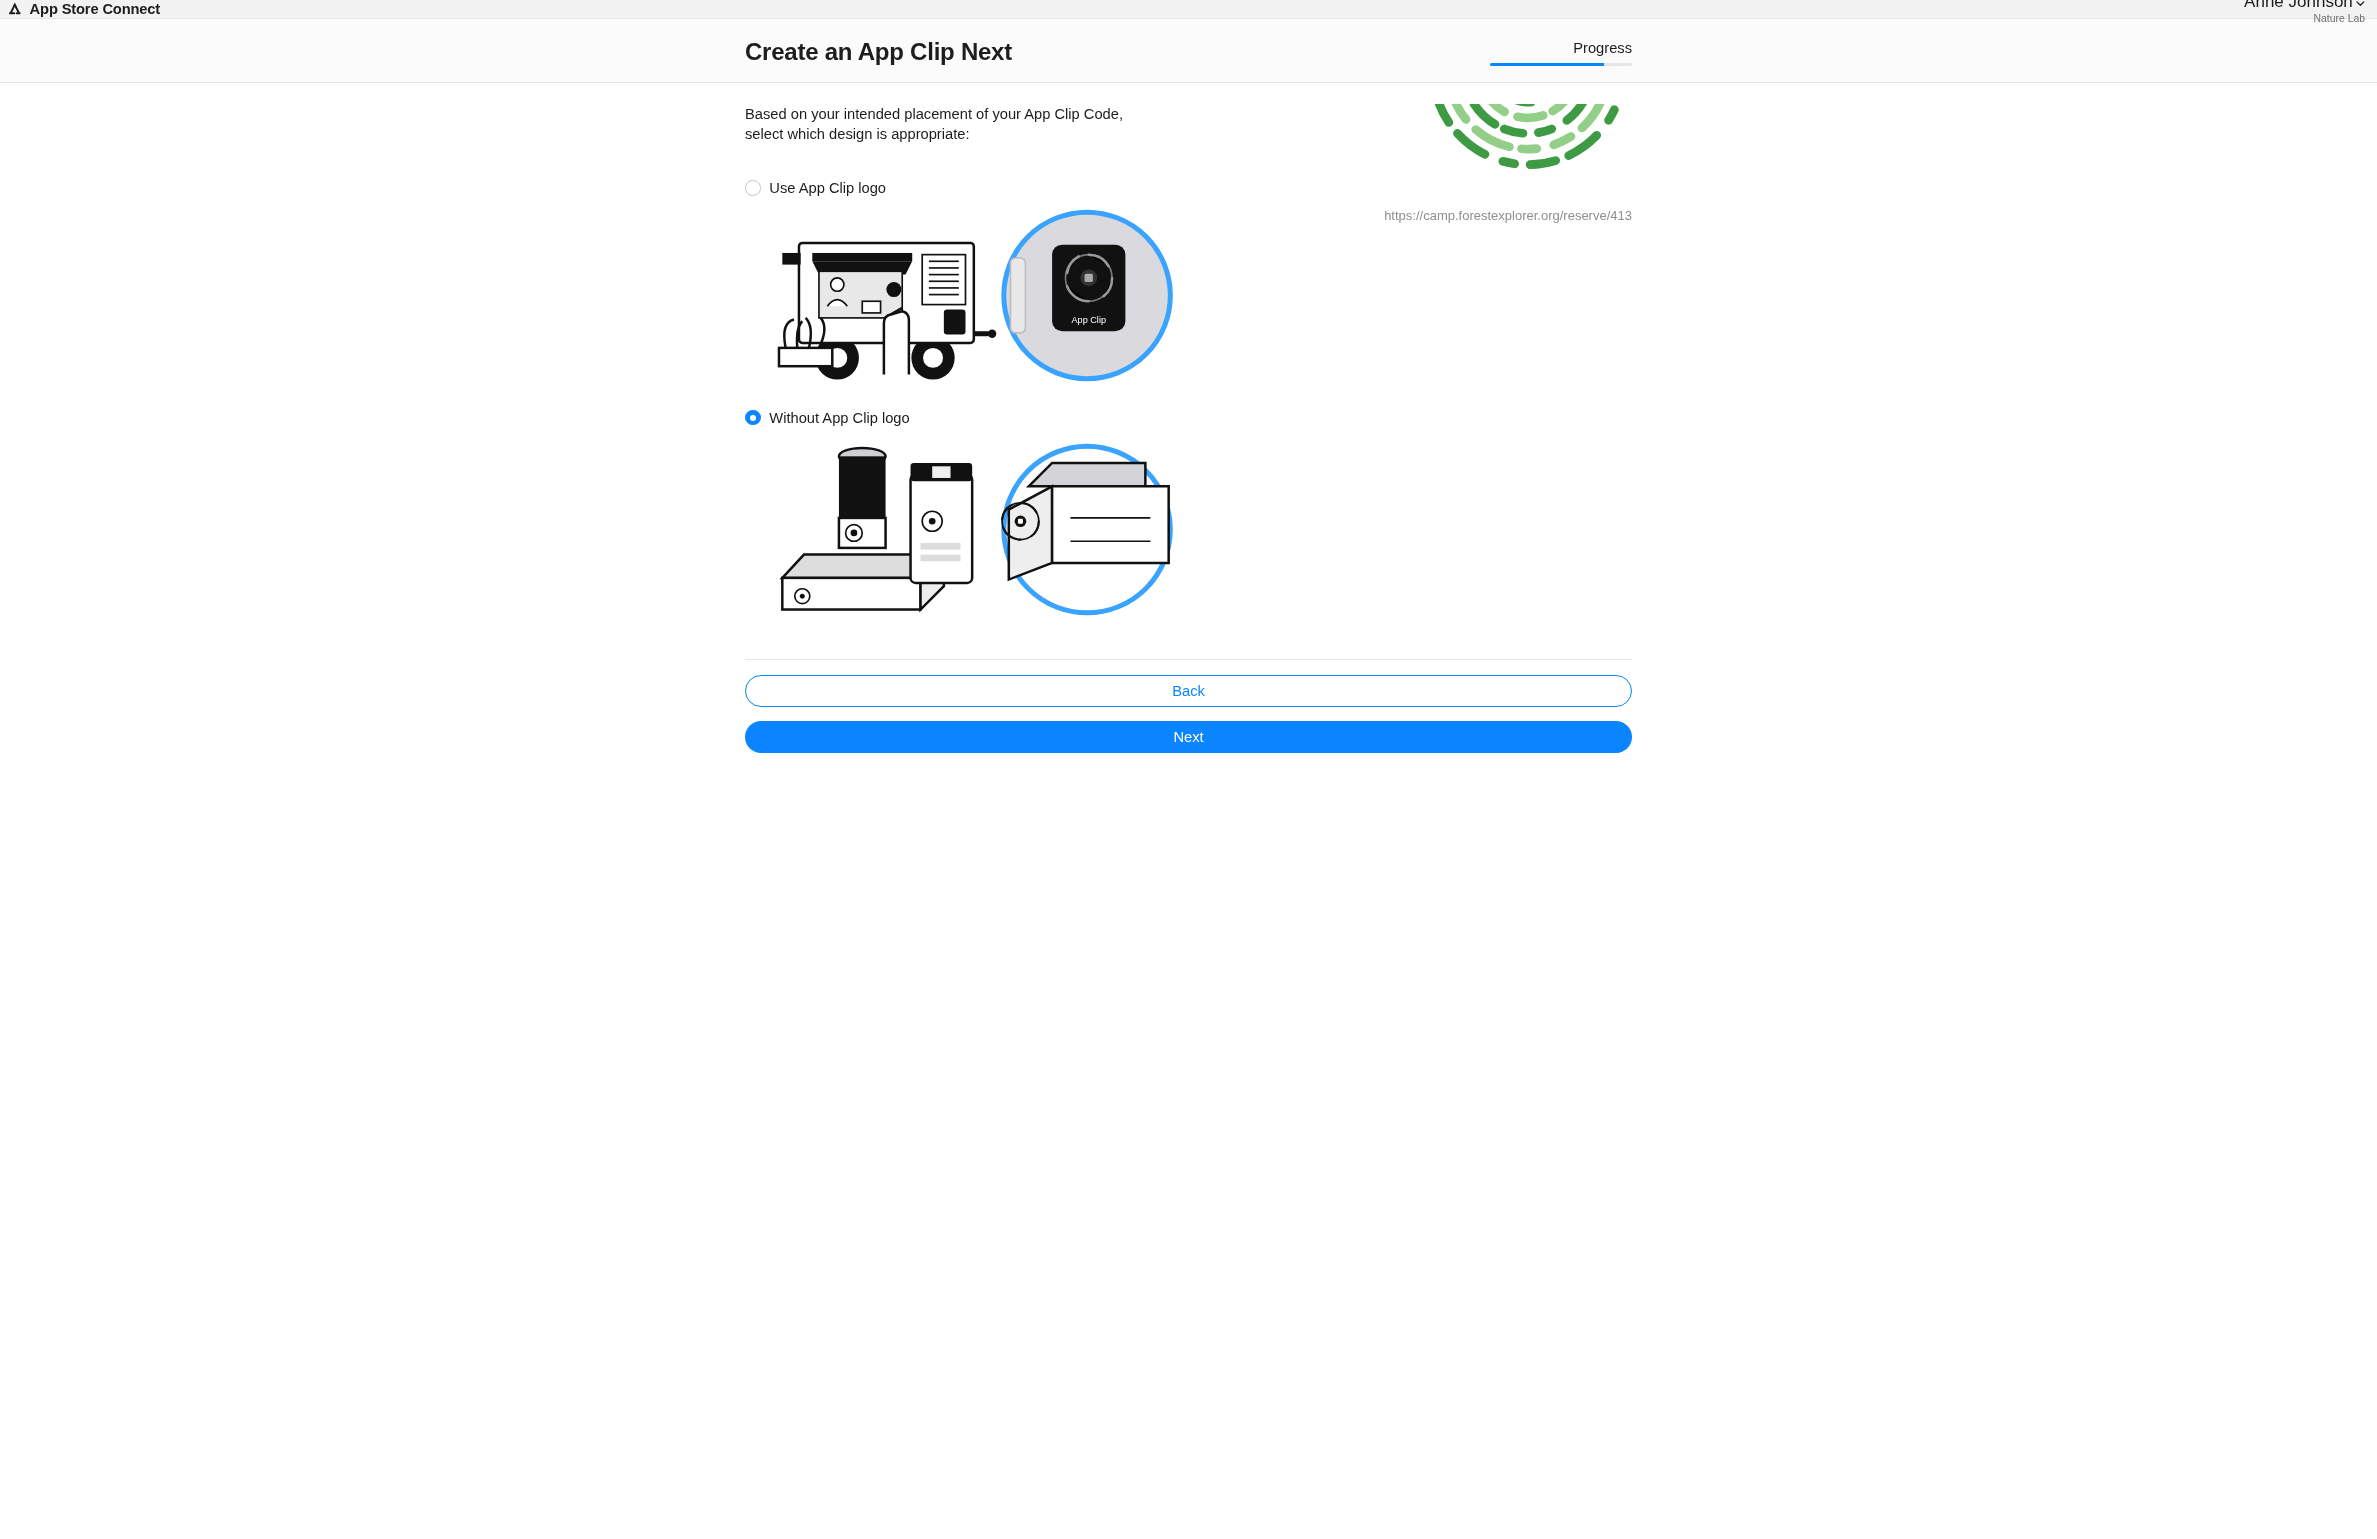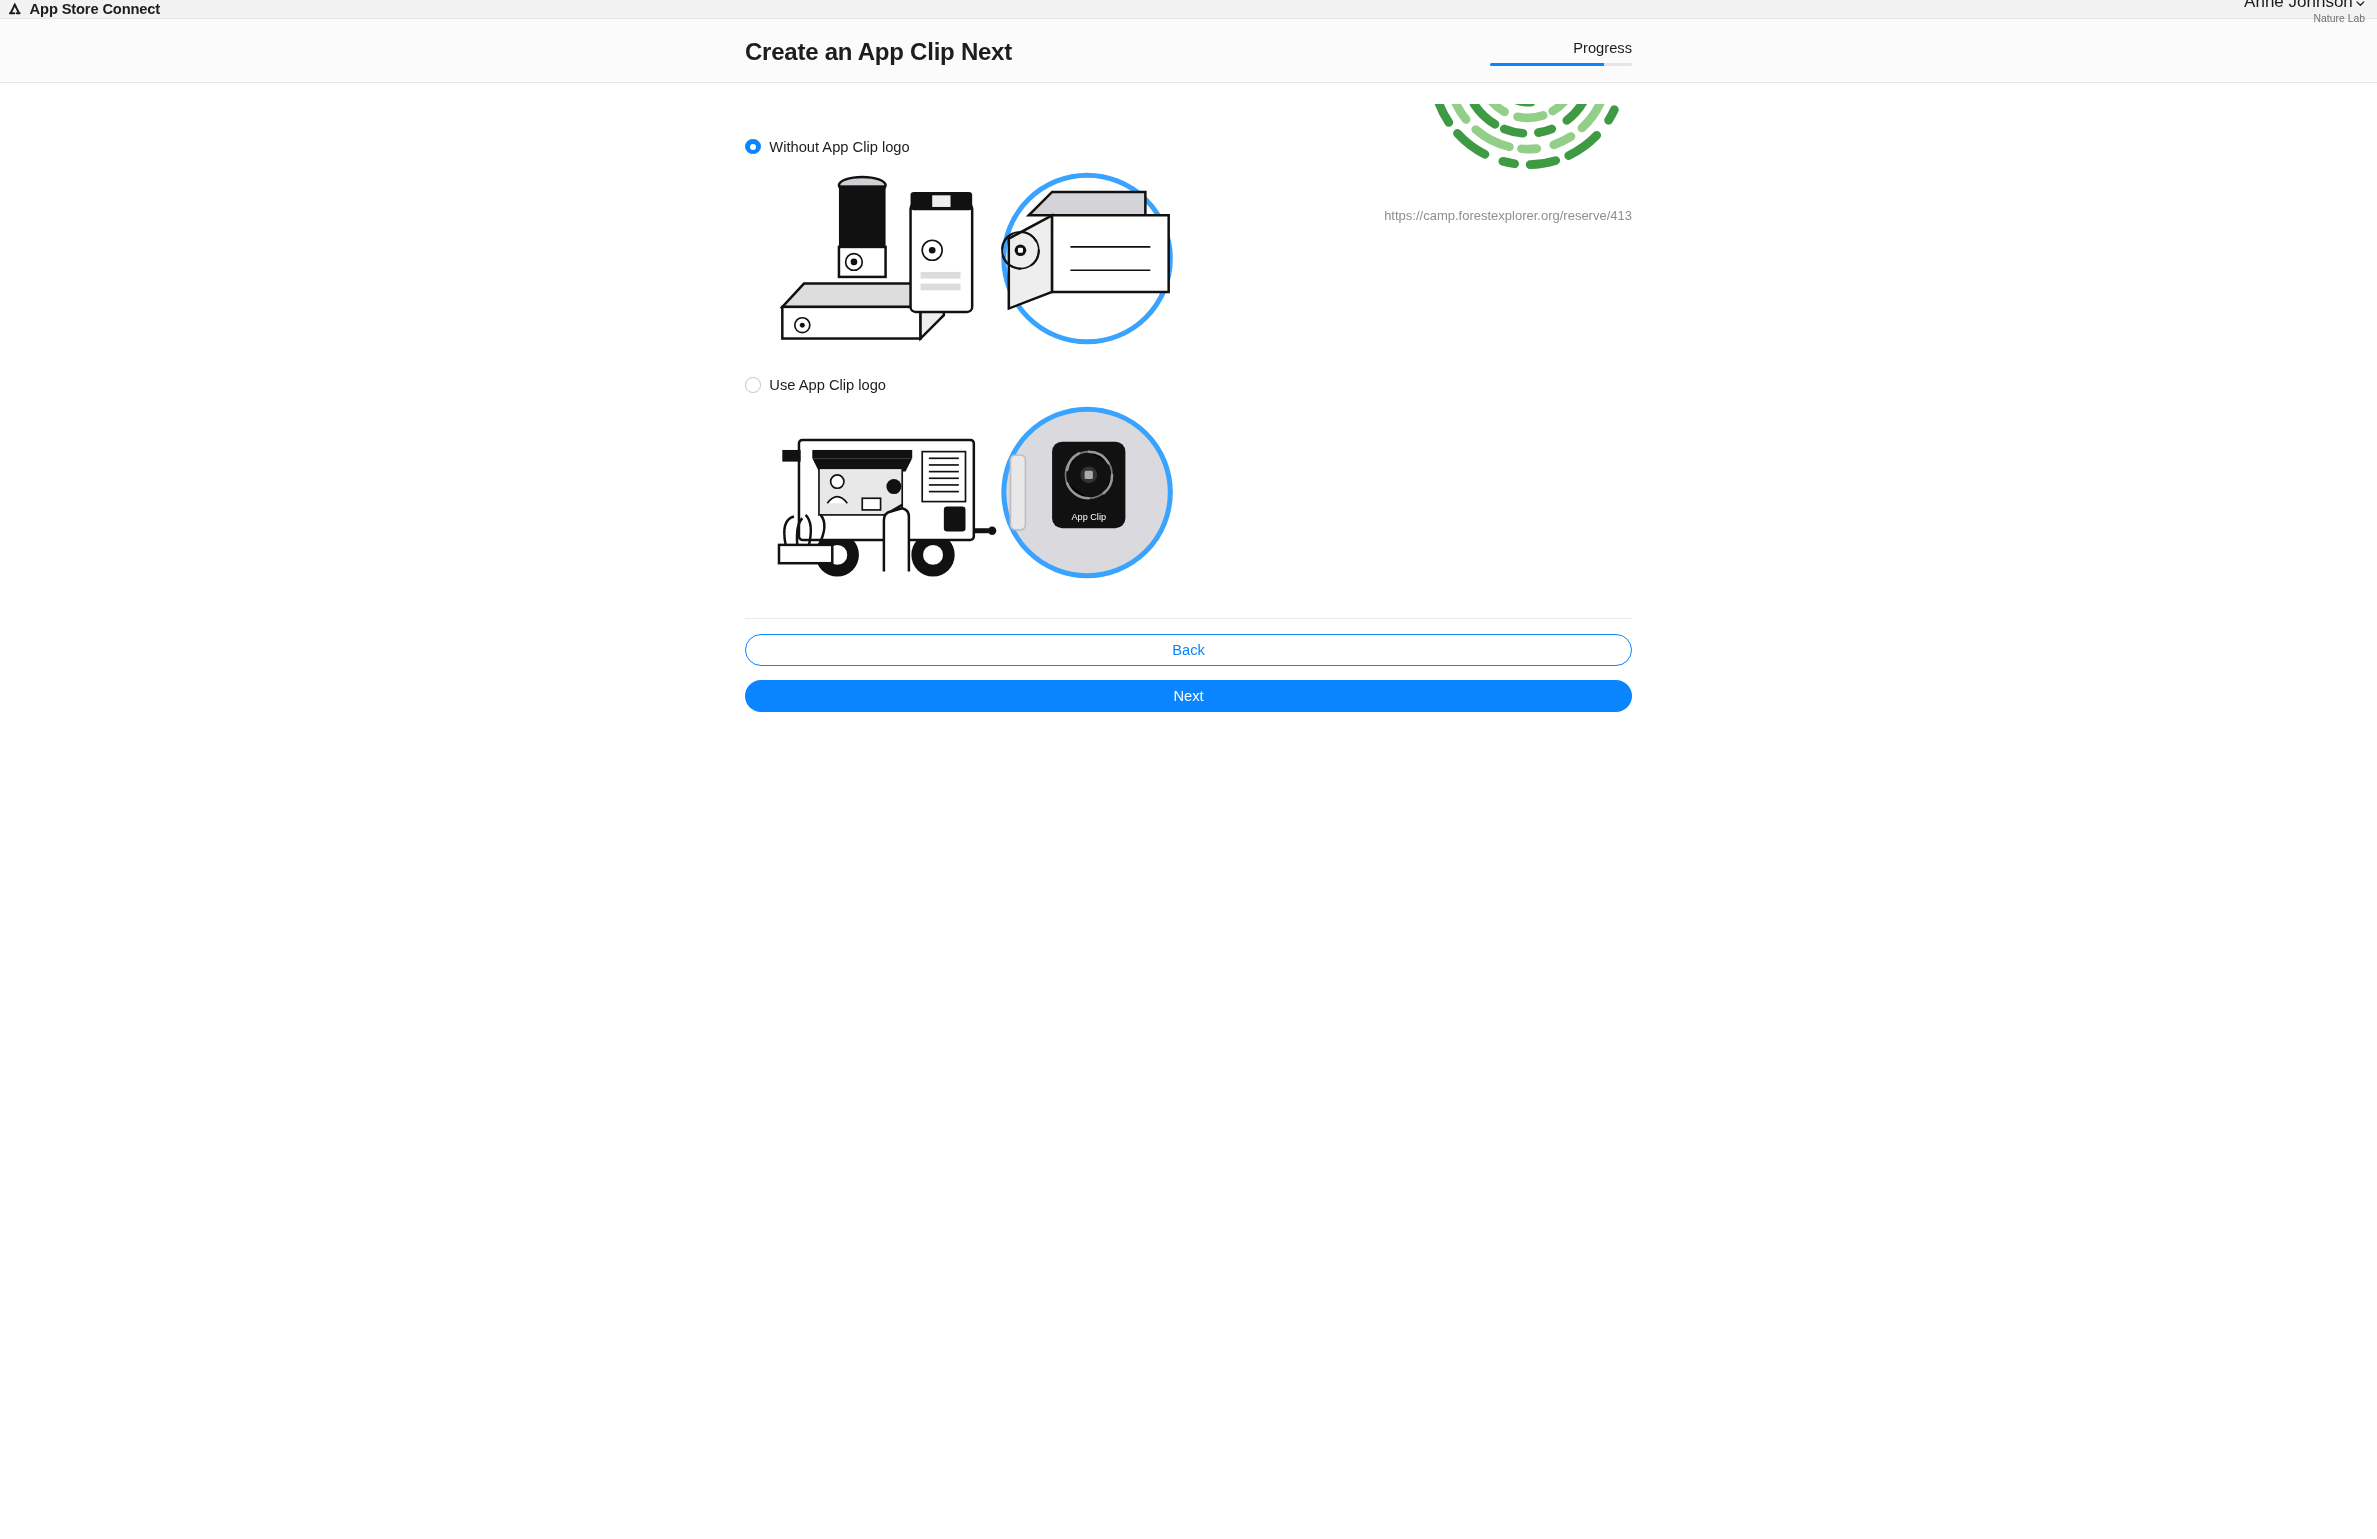--- a/index.html
+++ b/index.html
@@ -257,20 +257,94 @@
         <div class="progress-bar">
           <div class="progress-fill" style="width:80%"></div>
         </div>
       </div>
     </div>
   </div>
 </div>
 
 <div class="content">
   <div class="left">
+    <p class="intro">Based on your intended placement of your App Clip Code, select which design is appropriate:</p>
+
+    <div class="option">
+      <label class="option-head">
+        <input type="radio" name="design" class="radio" style="">
+        <span class="option-label">Use App Clip logo</span>
+      </label>
+      <div class="option-figure">
+        
+        <svg class="fig" viewBox="0 0 520 210" role="img" style="font-size:17px">
+
+          <circle cx="215" cy="180" r="26" fill="#111"></circle>
+            <circle cx="215" cy="180" r="12" fill="#fff"></circle>
+          <circle cx="100" cy="180" r="26" fill="#111"></circle>
+            <circle cx="100" cy="180" r="12" fill="#fff"></circle>
+
+          <rect x="54" y="42" width="210" height="120" rx="4" fill="#fff" stroke="#111" stroke-width="3"></rect>
+          <rect x="34" y="54" width="22" height="14" fill="#111"></rect>
+
+          <rect x="70" y="54" width="120" height="10" fill="#111"></rect>
+          <path d="M70 64 h120 l-8 16 h-104z" fill="#111"></path>
+
+          <rect x="202" y="56" width="52" height="60" fill="#fff" stroke="#111" stroke-width="2"></rect>
+          <g stroke="#111" stroke-width="2">
+            <line x1="210" y1="64" x2="246" y2="64"></line>
+            <line x1="210" y1="72" x2="246" y2="72"></line>
+            <line x1="210" y1="80" x2="246" y2="80"></line>
+            <line x1="210" y1="88" x2="246" y2="88"></line>
+            <line x1="210" y1="96" x2="246" y2="96"></line>
+            <line x1="210" y1="104" x2="246" y2="104"></line>
+          </g>
+
+          <rect x="78" y="76" width="100" height="56" fill="#e8e8e8" stroke="#111" stroke-width="2"></rect>
+          <circle cx="100" cy="92" r="8" fill="#fff" stroke="#111" stroke-width="2"></circle>
+          <path d="M88 118 q12 -16 24 0" fill="#fff" stroke="#111" stroke-width="2"></path>
+          <rect x="130" y="112" width="22" height="14" fill="#fff" stroke="#111" stroke-width="2"></rect>
+
+          <circle cx="168" cy="98" r="9" fill="#111"></circle>
+          <path d="M156 200 v-62 q0 -8 8 -10 l14 -4 q8 2 8 10 v66" fill="#fff" stroke="#111" stroke-width="3"></path>
+          <path d="M178 120 l-14 8" stroke="#111" stroke-width="3" fill="none"></path>
+
+          <rect x="30" y="168" width="64" height="22" fill="#fff" stroke="#111" stroke-width="3"></rect>
+          <g stroke="#111" stroke-width="3" fill="none">
+            <path d="M38 168 q-6 -30 10 -34"></path>
+            <path d="M52 168 q-2 -24 6 -32"></path>
+            <path d="M66 168 q6 -26 -4 -36"></path>
+            <path d="M78 168 q12 -24 2 -36"></path>
+          </g>
+
+          <rect x="264" y="148" width="18" height="6" fill="#111"></rect>
+          <circle cx="286" cy="151" r="5" fill="#111"></circle>
+
+          <rect x="228" y="122" width="26" height="30" rx="4" fill="#111"></rect>
+
+          <circle cx="400" cy="105" r="100" fill="#d9d9de" stroke="#3aa3ff" stroke-width="6"></circle>
+
+          <rect x="308" y="60" width="18" height="90" rx="6" fill="#e8e8e8" stroke="#bdbdc2" stroke-width="2"></rect>
+
+          <rect x="358" y="44" width="88" height="104" rx="12" fill="#111"></rect>
+
+          <circle cx="402" cy="84" r="28" fill="none" stroke="#777" stroke-width="2"></circle>
+          <g stroke="#999" stroke-width="3" stroke-linecap="round">
+            <path d="M402 56 a28 28 0 0 1 24 14"></path>
+            <path d="M430 84 a28 28 0 0 1 -10 22"></path>
+            <path d="M402 112 a28 28 0 0 1 -26 -18"></path>
+            <path d="M376 78 a28 28 0 0 1 14 -20"></path>
+          </g>
+          <circle cx="402" cy="84" r="10" fill="#333"></circle>
+          <rect x="397" y="79" width="10" height="10" rx="2" fill="#aaa"></rect>
+
+          <text x="402" y="138" text-anchor="middle" fill="#fff" font-size="11" font-family="-apple-system, Helvetica, Arial">App Clip</text>
+        </svg>
+      </div>
+    </div>
 
     <div class="option">
       <label class="option-head">
         <input type="radio" name="design" class="radio" checked="" style="">
         <span class="option-label">Without App Clip logo</span>
       </label>
       <div class="option-figure">
         
         <svg class="fig" viewBox="0 0 520 220" role="img">
 
@@ -312,93 +386,20 @@
             <circle r="22" fill="none" stroke="#111" stroke-width="2"></circle>
             <g stroke="#111" stroke-width="2.5" stroke-linecap="round" fill="none">
               <path d="M0 -22 a22 22 0 0 1 19 11"></path>
               <path d="M22 0 a22 22 0 0 1 -9 18"></path>
               <path d="M0 22 a22 22 0 0 1 -21 -15"></path>
               <path d="M-22 -2 a22 22 0 0 1 12 -18"></path>
             </g>
             <circle r="7" fill="#111"></circle>
             <rect x="-3" y="-3" width="6" height="6" rx="1.5" fill="#fff"></rect>
           </g>
-        </svg>
-      </div>
-    </div>
-
-    <div class="option">
-      <label class="option-head">
-        <input type="radio" name="design" class="radio" style="">
-        <span class="option-label">Use App Clip logo</span>
-      </label>
-      <div class="option-figure">
-        
-        <svg class="fig" viewBox="0 0 520 210" role="img" style="font-size:17px">
-
-          <circle cx="215" cy="180" r="26" fill="#111"></circle>
-            <circle cx="215" cy="180" r="12" fill="#fff"></circle>
-          <circle cx="100" cy="180" r="26" fill="#111"></circle>
-            <circle cx="100" cy="180" r="12" fill="#fff"></circle>
-
-          <rect x="54" y="42" width="210" height="120" rx="4" fill="#fff" stroke="#111" stroke-width="3"></rect>
-          <rect x="34" y="54" width="22" height="14" fill="#111"></rect>
-
-          <rect x="70" y="54" width="120" height="10" fill="#111"></rect>
-          <path d="M70 64 h120 l-8 16 h-104z" fill="#111"></path>
-
-          <rect x="202" y="56" width="52" height="60" fill="#fff" stroke="#111" stroke-width="2"></rect>
-          <g stroke="#111" stroke-width="2">
-            <line x1="210" y1="64" x2="246" y2="64"></line>
-            <line x1="210" y1="72" x2="246" y2="72"></line>
-            <line x1="210" y1="80" x2="246" y2="80"></line>
-            <line x1="210" y1="88" x2="246" y2="88"></line>
-            <line x1="210" y1="96" x2="246" y2="96"></line>
-            <line x1="210" y1="104" x2="246" y2="104"></line>
-          </g>
-
-          <rect x="78" y="76" width="100" height="56" fill="#e8e8e8" stroke="#111" stroke-width="2"></rect>
-          <circle cx="100" cy="92" r="8" fill="#fff" stroke="#111" stroke-width="2"></circle>
-          <path d="M88 118 q12 -16 24 0" fill="#fff" stroke="#111" stroke-width="2"></path>
-          <rect x="130" y="112" width="22" height="14" fill="#fff" stroke="#111" stroke-width="2"></rect>
-
-          <circle cx="168" cy="98" r="9" fill="#111"></circle>
-          <path d="M156 200 v-62 q0 -8 8 -10 l14 -4 q8 2 8 10 v66" fill="#fff" stroke="#111" stroke-width="3"></path>
-          <path d="M178 120 l-14 8" stroke="#111" stroke-width="3" fill="none"></path>
-
-          <rect x="30" y="168" width="64" height="22" fill="#fff" stroke="#111" stroke-width="3"></rect>
-          <g stroke="#111" stroke-width="3" fill="none">
-            <path d="M38 168 q-6 -30 10 -34"></path>
-            <path d="M52 168 q-2 -24 6 -32"></path>
-            <path d="M66 168 q6 -26 -4 -36"></path>
-            <path d="M78 168 q12 -24 2 -36"></path>
-          </g>
-
-          <rect x="264" y="148" width="18" height="6" fill="#111"></rect>
-          <circle cx="286" cy="151" r="5" fill="#111"></circle>
-
-          <rect x="228" y="122" width="26" height="30" rx="4" fill="#111"></rect>
-
-          <circle cx="400" cy="105" r="100" fill="#d9d9de" stroke="#3aa3ff" stroke-width="6"></circle>
-
-          <rect x="308" y="60" width="18" height="90" rx="6" fill="#e8e8e8" stroke="#bdbdc2" stroke-width="2"></rect>
-
-          <rect x="358" y="44" width="88" height="104" rx="12" fill="#111"></rect>
-
-          <circle cx="402" cy="84" r="28" fill="none" stroke="#777" stroke-width="2"></circle>
-          <g stroke="#999" stroke-width="3" stroke-linecap="round">
-            <path d="M402 56 a28 28 0 0 1 24 14"></path>
-            <path d="M430 84 a28 28 0 0 1 -10 22"></path>
-            <path d="M402 112 a28 28 0 0 1 -26 -18"></path>
-            <path d="M376 78 a28 28 0 0 1 14 -20"></path>
-          </g>
-          <circle cx="402" cy="84" r="10" fill="#333"></circle>
-          <rect x="397" y="79" width="10" height="10" rx="2" fill="#aaa"></rect>
-
-          <text x="402" y="138" text-anchor="middle" fill="#fff" font-size="11" font-family="-apple-system, Helvetica, Arial">App Clip</text>
         </svg>
       </div>
     </div>
   </div>
 
   <div class="right">
     <div class="preview">
 
       <svg width="208" height="78" viewBox="0 0 240 90">
         <defs>

